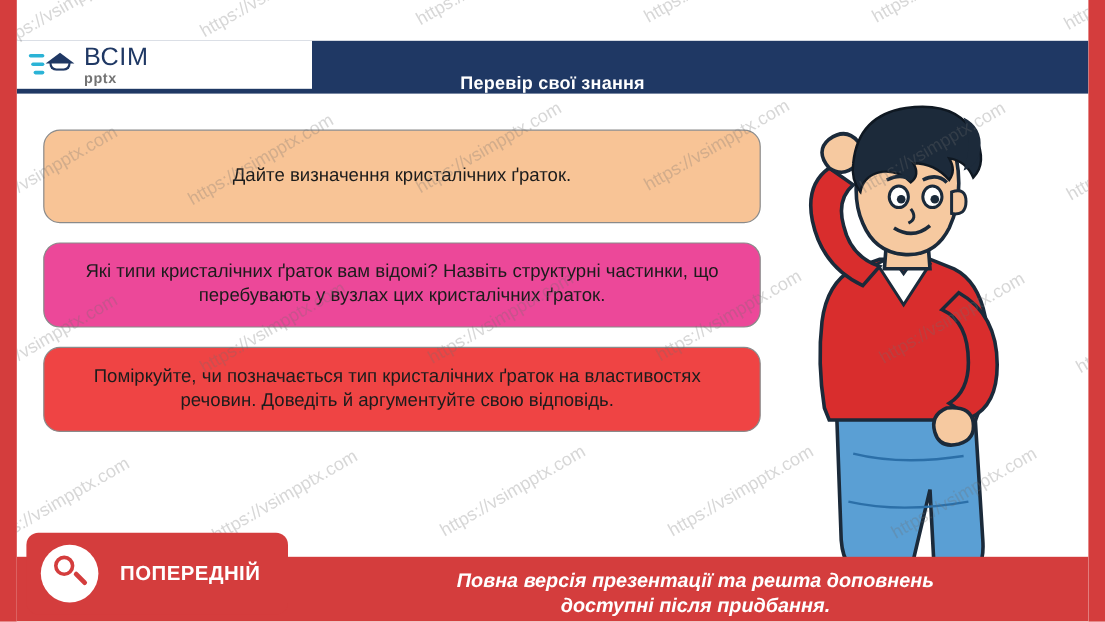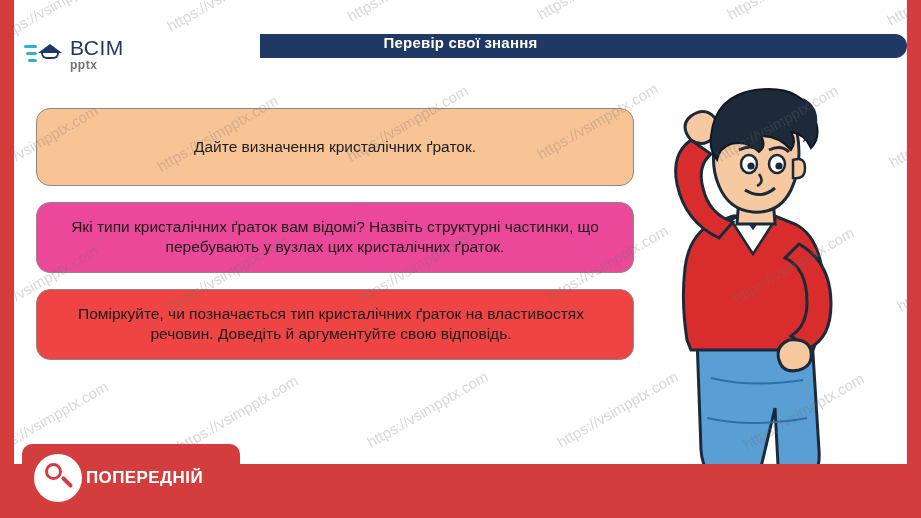--- a/index.html
+++ b/index.html
@@ -15,26 +15,25 @@
     inset: 0;
     background: #ffffff;
     border-left: 14px solid #d43d3d;
     border-right: 14px solid #d43d3d;
     overflow: hidden;
   }
   
   .header-bar {
     position: absolute;
     left: 0; right: 0; top: 34px;
-    height: 24px;
+    height: 44px;
     background: #1f3864;
     display: flex;
-    align-items: flex-start;
+    align-items: flex-end;
     justify-content: center;
-    border-radius: 19px;
   }
   .header-title {
     color: #ffffff;
     font-size: 15px;
     font-weight: bold;
     letter-spacing: .2px;
   }
   
   .logo-panel {
     position: absolute;
@@ -157,21 +156,21 @@
   }
   
   .preview-badge {
     position: absolute;
     left: 8px; bottom: 6px;
     width: 218px; height: 68px;
     background: #d43d3d;
     border-radius: 10px;
     display: flex;
     align-items: center;
-    gap: 4px;
+    gap: 18px;
     padding: 0 12px;
     z-index: 10;
   }
   .preview-circle {
     width: 48px; height: 48px;
     border-radius: 50%;
     background: #ffffff;
     position: relative;
     flex: 0 0 auto;
   }
@@ -318,20 +317,24 @@
     <div class="wm" style="left:880px; top:300px;">https://vsimpptx.com</div>
 
     <div class="wm" style="left:-30px; top:446px;">https://vsimpptx.com</div>
     <div class="wm" style="left:160px; top:440px;">https://vsimpptx.com</div>
     <div class="wm" style="left:350px; top:436px;">https://vsimpptx.com</div>
     <div class="wm" style="left:540px; top:436px;">https://vsimpptx.com</div>
     <div class="wm" style="left:726px; top:438px;">https://vsimpptx.com</div>
   </div>
 
   <div class="footer"></div>
+  <div class="footer-text">
+    <div>Повна версія презентації та решта доповнень</div>
+    <div>доступні після придбання.</div>
+  </div>
 
   <div class="preview-badge">
     <div class="preview-circle">
       <span class="glass"></span>
       <span class="handle"></span>
     </div>
     <div class="preview-label">
       <div>ПОПЕРЕДНІЙ</div>
     </div>
   </div>

